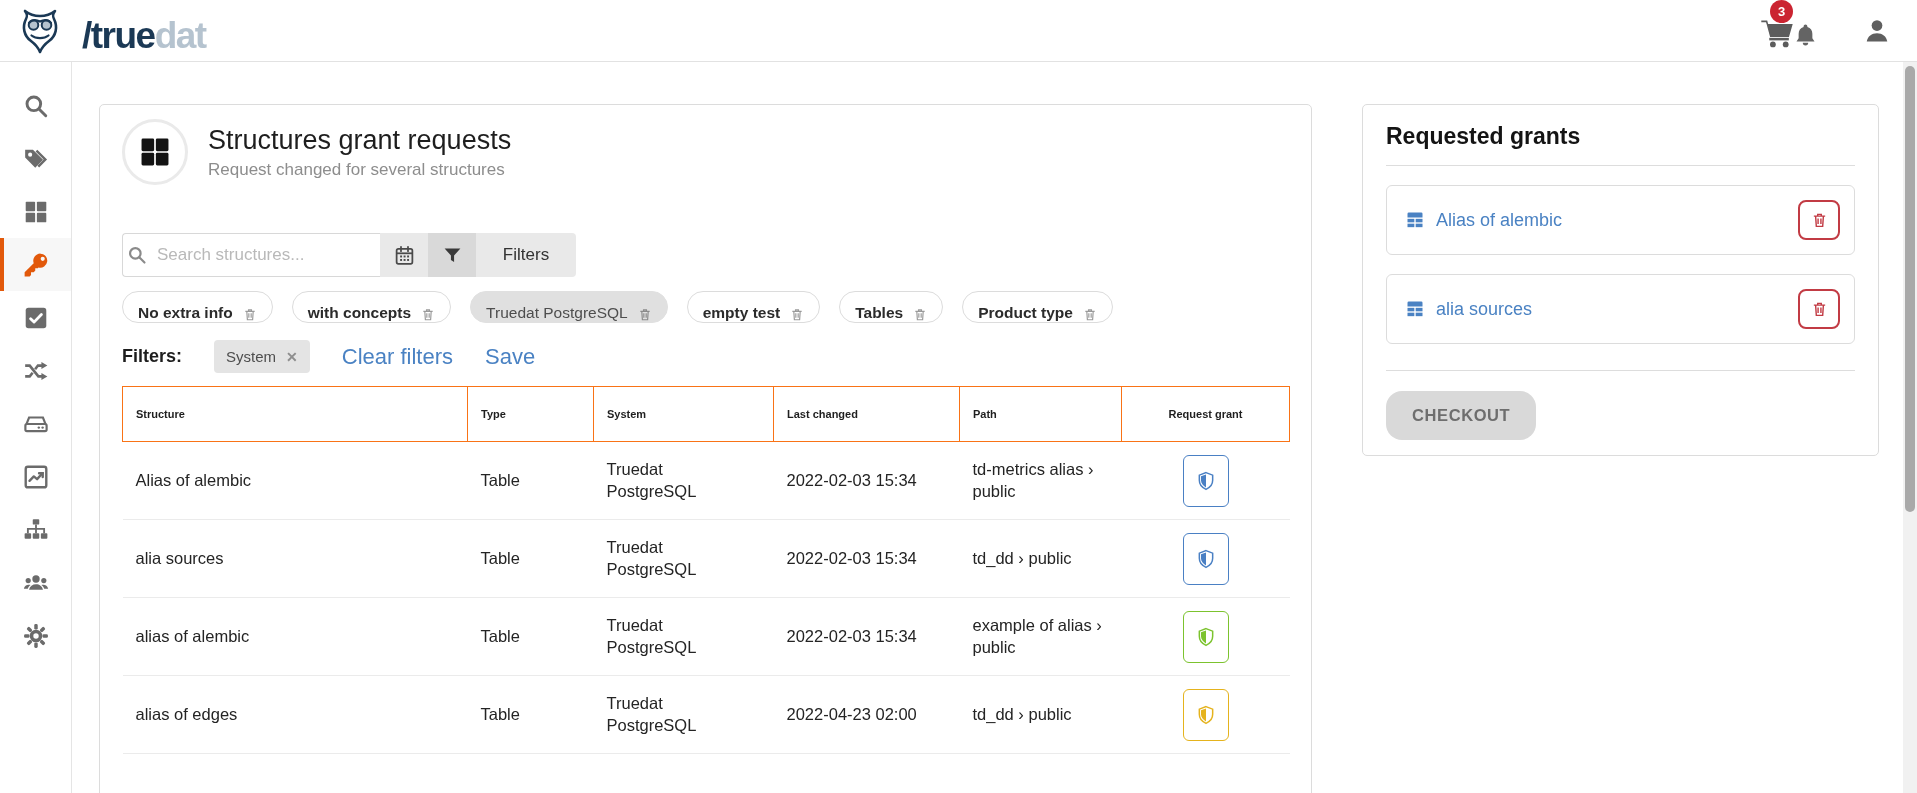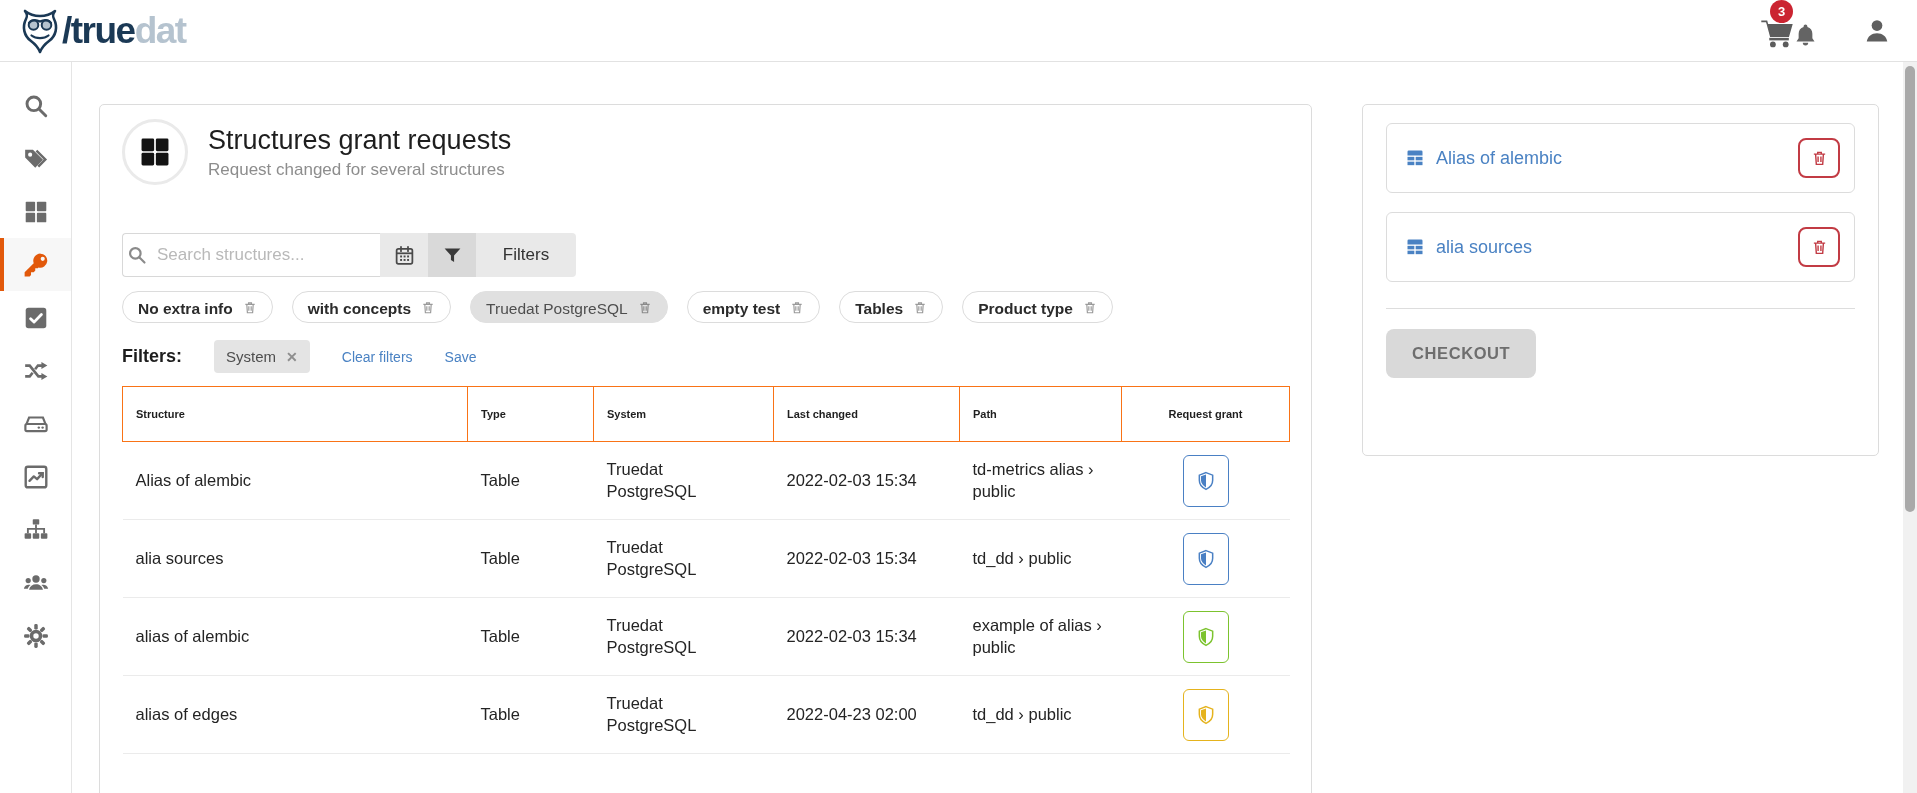--- a/index.html
+++ b/index.html
@@ -9,21 +9,21 @@
     background:#fff; color:#222; position:relative;
   }
   svg { display:block; }
 
   
   .app-header {
     position:absolute; top:0; left:0; right:0; height:62px;
     background:#fff; border-bottom:1px solid #e2e2e2;
     display:flex; align-items:center; z-index:10;
   }
-  .brand { display:flex; align-items:center; margin-left:18px; gap:0; cursor:pointer; }
+  .brand { display:flex; align-items:flex-end; margin-left:18px; gap:20px; cursor:pointer; }
   .brand-text { font-size:37px; font-weight:700; letter-spacing:-1.5px; color:#1b3955; line-height:1; }
   .brand-text .lite { color:#b5c3cf; }
   .header-actions { margin-left:auto; display:flex; align-items:center; gap:44px; padding-right:26px; }
   .cart-cluster { position:relative; width:58px; height:44px; color:#5c5c5c; cursor:pointer; }
   .cart-cluster .cart-svg { position:absolute; left:0; bottom:5px; width:32px; height:29px; }
   .cart-cluster .bell-svg { position:absolute; right:0; bottom:4px; width:27px; height:27px; color:#646464; }
   .badge {
     position:absolute; top:-9px; left:9px; width:23px; height:23px; border-radius:50%;
     background:#cb2431; color:#fff; font-size:13px; font-weight:700;
     display:flex; align-items:center; justify-content:center;
@@ -78,36 +78,36 @@
   .btn-cal { background:#e9e9e9; color:#4a4a4a; }
   .btn-funnel { background:#d9d9d9; color:#3a3a3a; }
   .btn-filters {
     width:100px; background:#e9e9e9; border-radius:0 4px 4px 0;
     display:flex; align-items:center; justify-content:center;
     font-size:17px; color:#333; cursor:pointer;
   }
 
   .chips-row { display:flex; flex-wrap:wrap; gap:19px; margin-bottom:17px; }
   .chip {
-    display:inline-flex; align-items:flex-start; gap:10px; height:32px; padding:8px 15px;
+    display:inline-flex; align-items:flex-end; gap:10px; height:32px; padding:0 15px;
     border:1px solid #dcdcdc; border-radius:16px; background:#fff;
     font-size:15.5px; font-weight:700; color:#2b2b2b; cursor:pointer;
   }
   .chip svg { width:14px; height:15px; color:#9a9a9a; }
   .chip.selected { background:#e0e0e0; border-color:#e0e0e0; font-weight:400; color:#4e4e4e; }
   .chip.selected svg { color:#8a8a8a; }
 
   .filters-bar { display:flex; align-items:center; gap:32px; margin-bottom:13px; }
   .filters-label { font-size:18px; font-weight:700; color:#1e1e1e; }
   .applied-chip {
     display:inline-flex; align-items:center; gap:10px; background:#e4e4e4;
     border-radius:4px; padding:8px 12px; font-size:15px; color:#4e4e4e; cursor:pointer;
   }
   .applied-chip .x { color:#8e8e8e; font-size:14px; font-weight:700; line-height:1; }
-  .text-link { color:#4a82c3; font-size:14px; cursor:pointer; }
+  .text-link { color:#4a82c3; font-size:22px; cursor:pointer; }
 
   .results-row { display:flex; justify-content:flex-end; margin-bottom:15px; }
   .results-badge { background:#e9e9e9; border-radius:4px; padding:8px 14px; font-size:16px; color:#555; }
 
   table.structures { width:100%; border-collapse:collapse; table-layout:fixed; }
   table.structures th {
     border:1px solid #f97316; background:#fff; text-align:left;
     font-size:11px; font-weight:700; color:#1f1f1f; padding:16px 13px; height:55px;
   }
   table.structures th:last-child { text-align:center; }
@@ -142,21 +142,21 @@
   }
   .grant-link { display:flex; align-items:center; gap:11px; color:#4a82c3; font-size:18px; cursor:pointer; }
   .grant-link svg { width:20px; height:20px; }
   .trash-btn {
     width:42px; height:40px; border:2px solid #c23b44; border-radius:8px; background:#fff;
     color:#c23b44; display:flex; align-items:center; justify-content:center; cursor:pointer;
   }
   .trash-btn svg { width:17px; height:18px; }
   .panel-divider { border-top:1px solid #ddd; margin:26px 0 20px; }
   .checkout-btn {
-    height:49px; padding:0 26px; background:#d9d9d9; border:none; border-radius:8px;
+    height:49px; padding:0 26px; background:#d9d9d9; border:none; border-radius:16px;
     font-family:"Liberation Sans", sans-serif;
     font-size:16.5px; font-weight:700; letter-spacing:0.6px; color:#6e6e6e; cursor:pointer;
   }
 
   
   .scroll-track { position:absolute; right:0; top:62px; bottom:0; width:14px; background:#f1f1f1; }
   .scroll-thumb { position:absolute; right:2px; top:4px; width:10px; height:446px; background:#a9a9a9; border-radius:5px; }
 </style>
 </head>
 <body>
@@ -466,20 +466,21 @@
                 <path d="M12 4.1v15.6c-3.5-1.8-6-4.9-6-8.5V6.4z" fill="currentColor"></path>
               </svg>
         </div>
           </td>
       </tr>
     </tbody>
   </table>
 </div>
 
 <div class="cart-panel">
+  <div class="panel-title">Requested grants</div>
 
   <div class="grant-item">
     <span class="grant-link">
       <svg viewBox="0 0 24 24">
           <g fill="currentColor">
             <path d="M3 4.5a1.5 1.5 0 011.5-1.5h15A1.5 1.5 0 0121 4.5V9H3z"></path>
             <rect x="3" y="10.6" width="8.2" height="4.2"></rect>
             <rect x="12.8" y="10.6" width="8.2" height="4.2"></rect>
             <rect x="3" y="16.4" width="8.2" height="4.2"></rect>
             <rect x="12.8" y="16.4" width="8.2" height="4.2"></rect>

